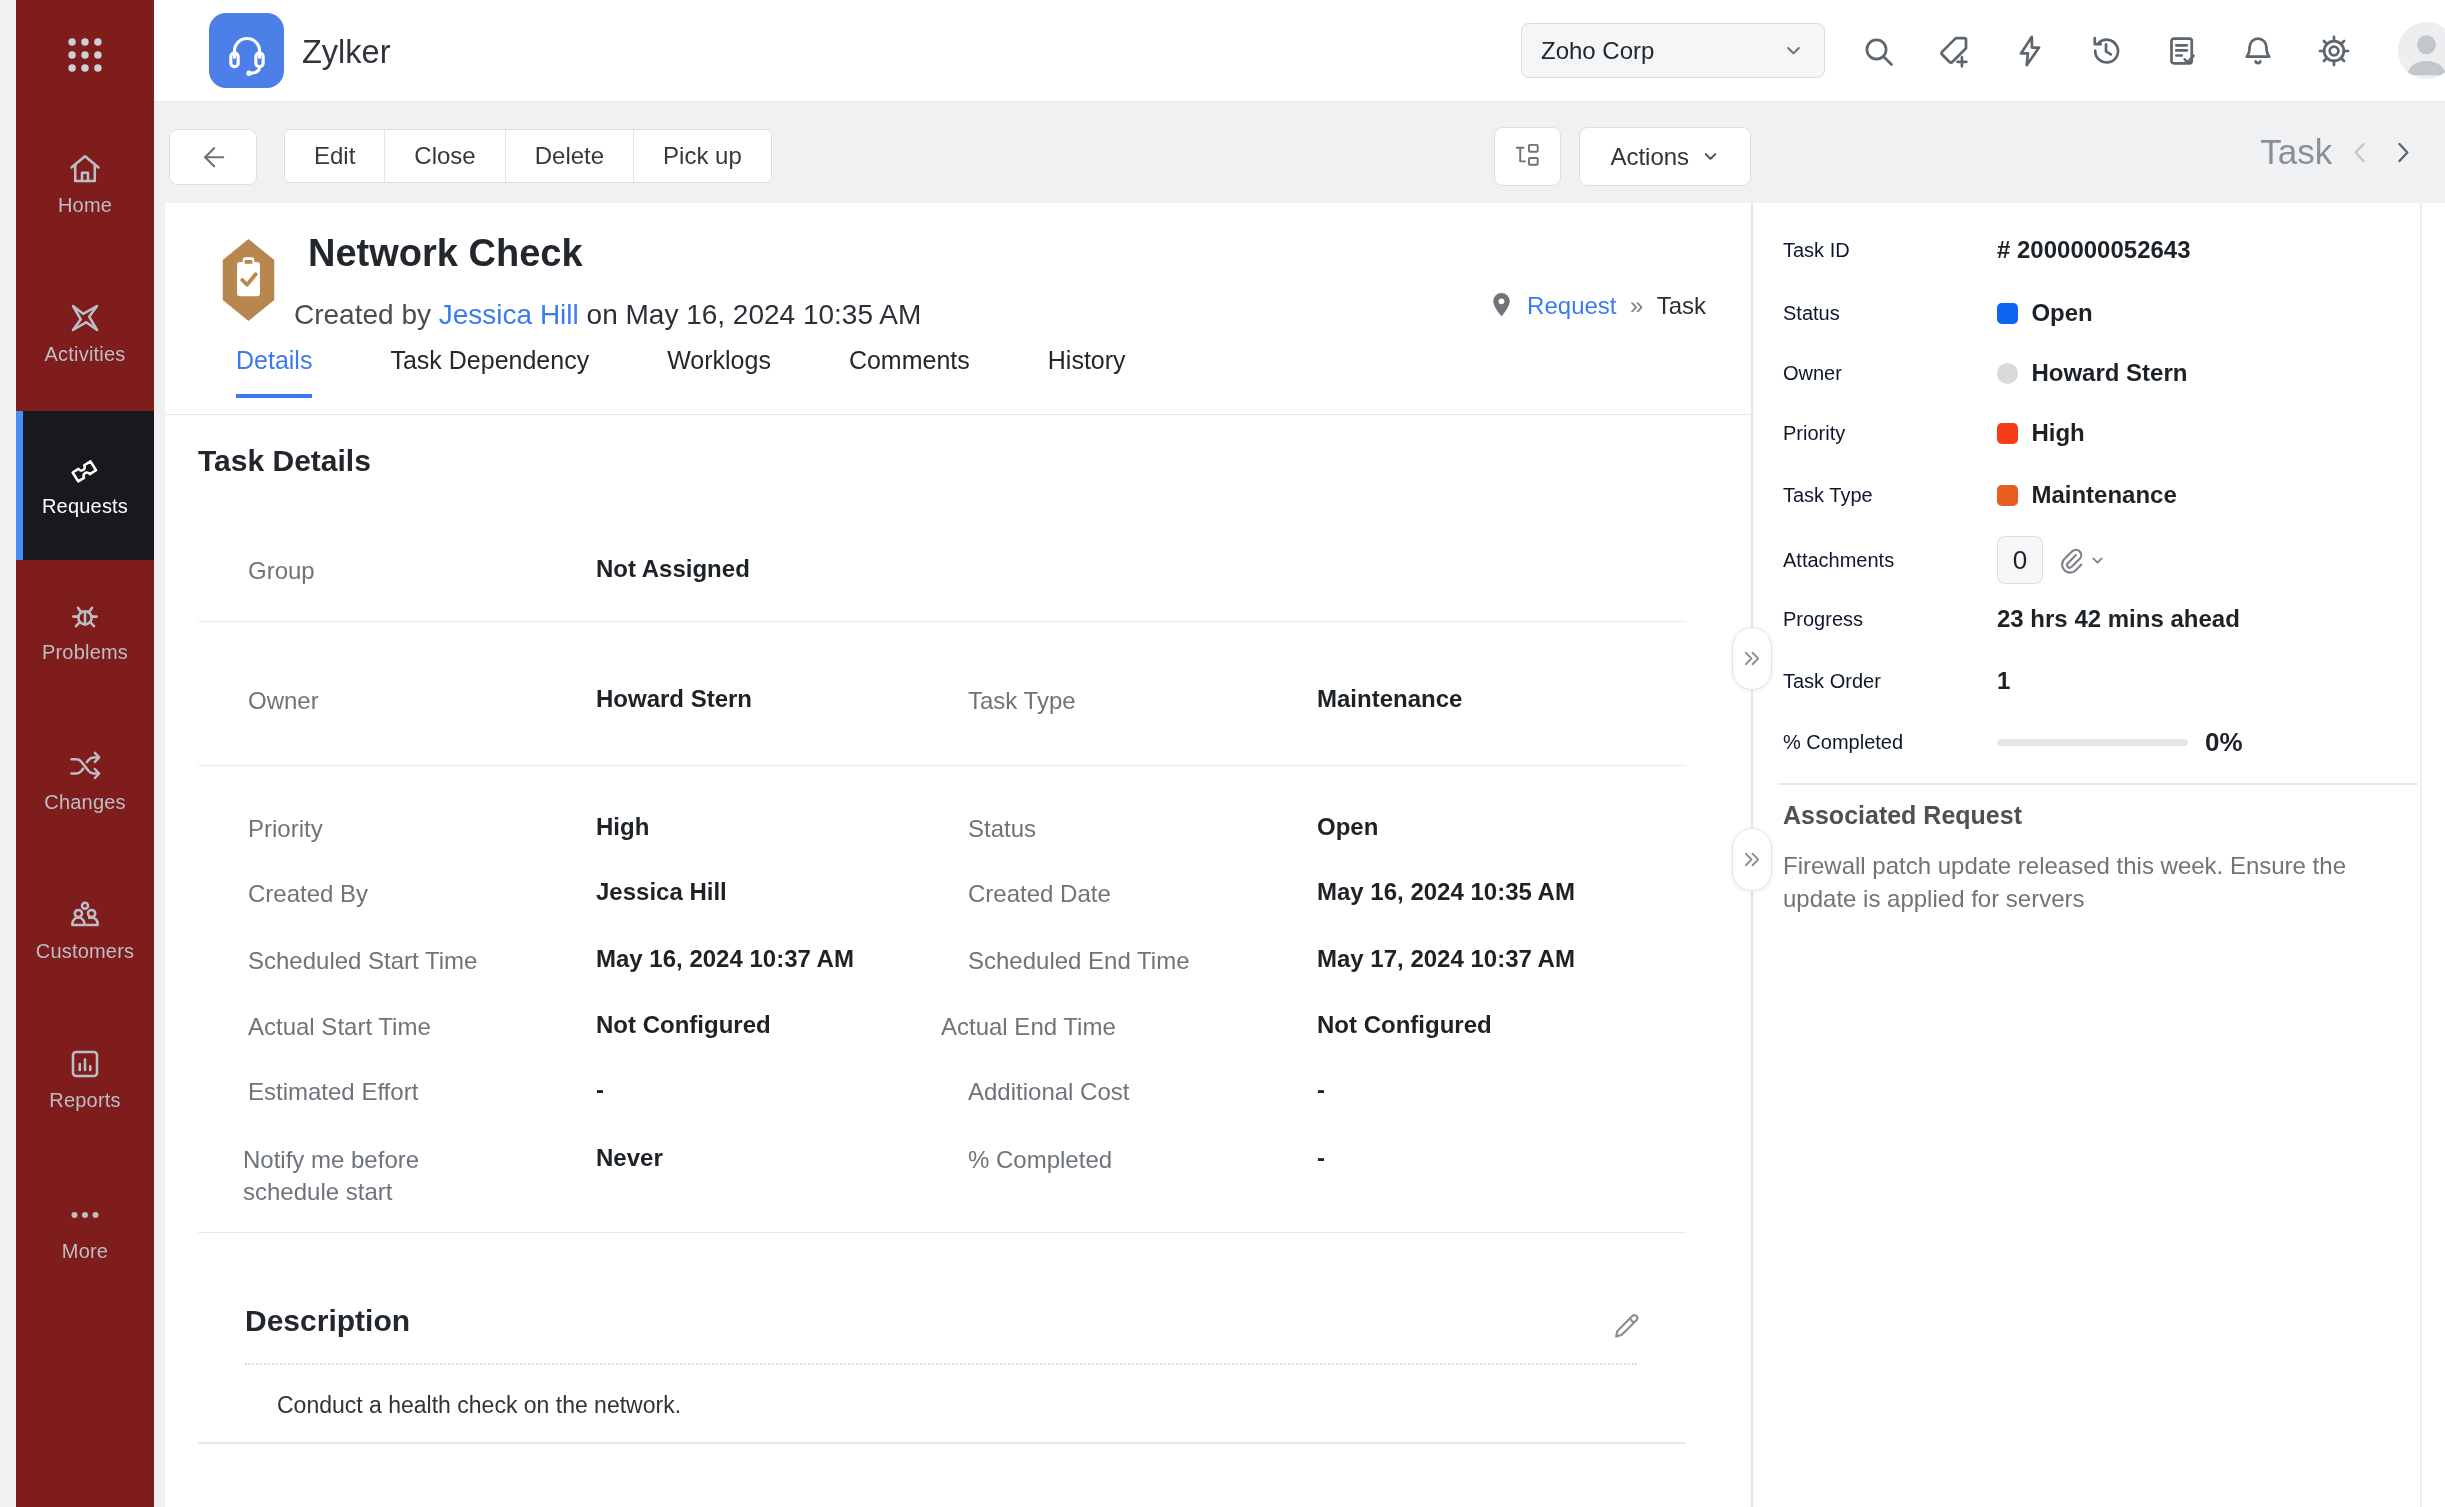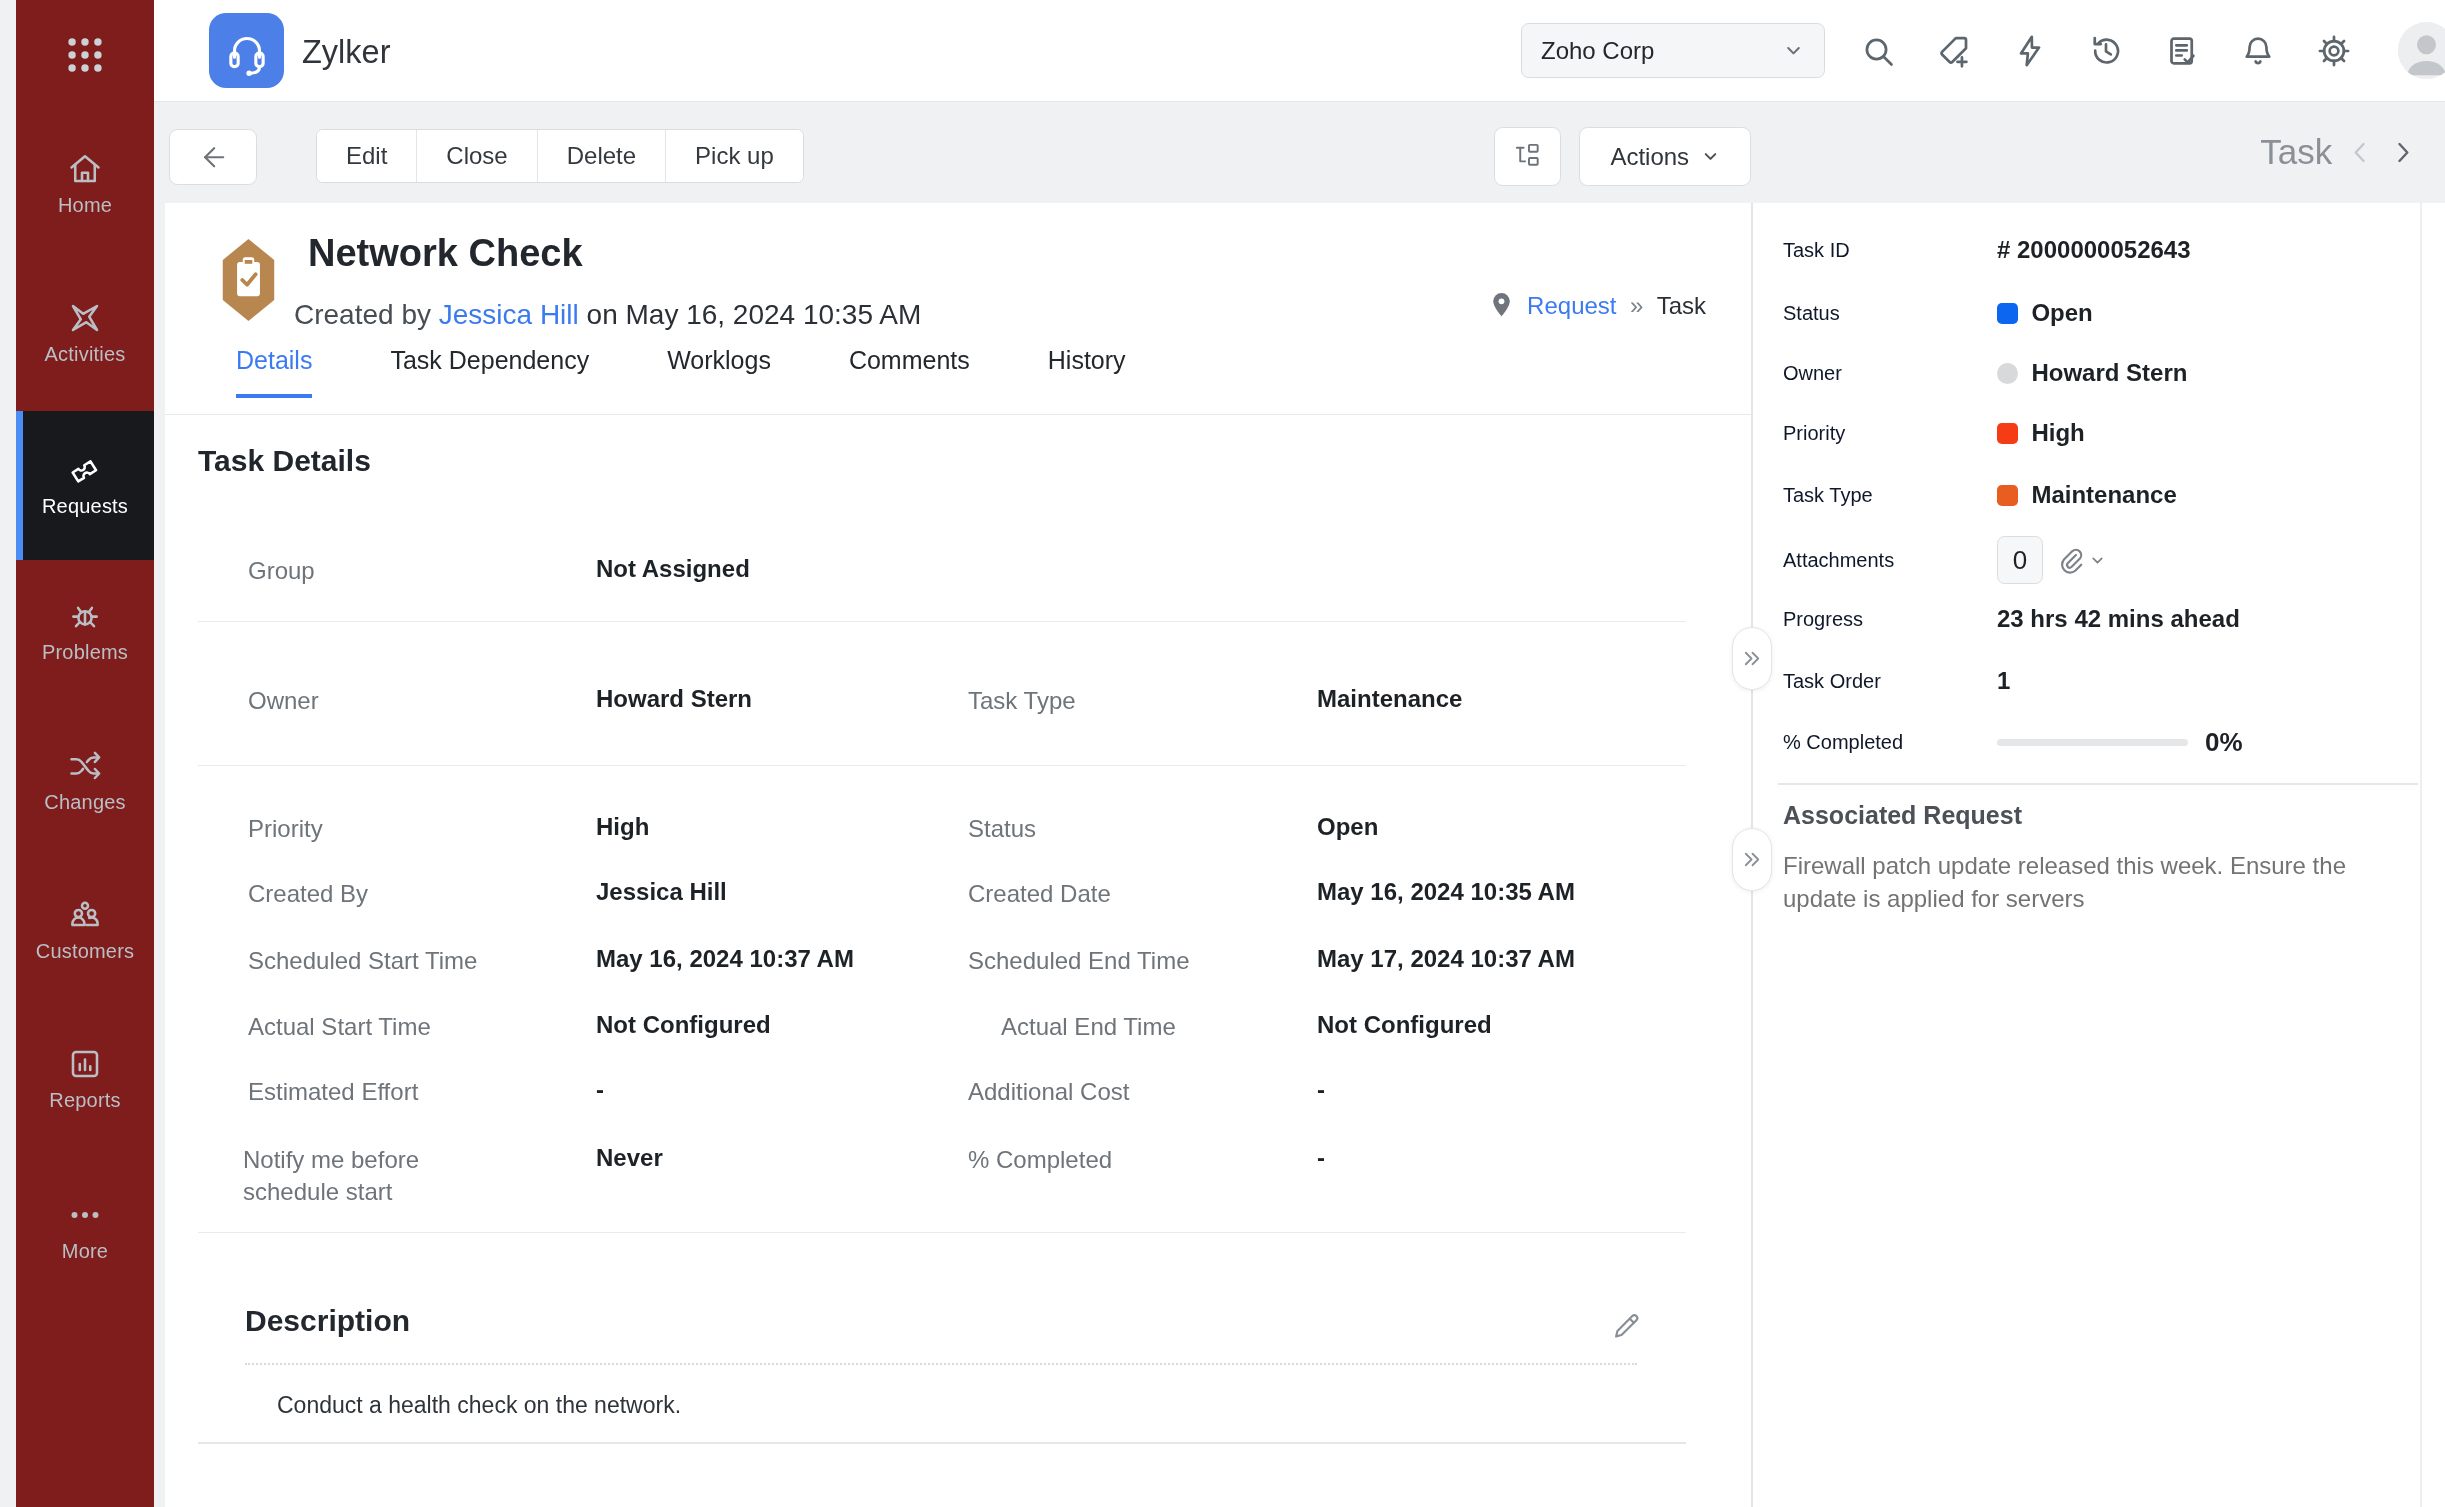--- a/index.html
+++ b/index.html
@@ -30,21 +30,21 @@
   .brand{position:absolute;left:164px;top:34px;font-size:32.5px;color:#2f353b;font-weight:500;}
   .org-select{position:absolute;left:1383px;top:23px;width:304px;height:55px;background:#f5f6f7;border:1px solid #d9dcde;border-radius:7.6px;display:flex;align-items:center;justify-content:space-between;padding:0 19px;box-sizing:border-box;cursor:pointer;}
   .org-select .org-text{font-size:24px;color:#23282d;}
   .top-icons{position:absolute;left:1722px;top:0;height:101px;display:flex;align-items:center;gap:40px;}
   .top-icons .tbic{color:#5d666d;cursor:pointer;}
   .avatar{width:57px;height:57px;border-radius:50%;background:#eceeef;margin-left:5.7px;overflow:hidden;cursor:pointer;}
 
   
   #toolbar{position:absolute;left:138px;top:102px;width:2308px;height:100px;background:#f0f1f2;}
   .back-btn{position:absolute;left:31px;top:27px;width:86px;height:54px;background:#fff;border:1px solid #dbdddf;border-radius:8.6px;display:flex;align-items:center;justify-content:center;color:#6d7378;cursor:pointer;}
-  .btn-group{position:absolute;left:146px;top:27px;height:54px;display:flex;background:#fff;border:1px solid #d9dbdd;border-radius:6.7px;overflow:hidden;box-sizing:border-box;margin-left:32px;}
+  .btn-group{position:absolute;left:146px;top:27px;height:54px;display:flex;background:#fff;border:1px solid #d9dbdd;border-radius:6.7px;overflow:hidden;box-sizing:border-box;}
   .btn-group .tb-btn{padding:0 29px;display:flex;align-items:center;font-size:24px;color:#34393f;border-left:1px solid #e3e5e6;cursor:pointer;background:#fff;}
   .btn-group .tb-btn:first-child{border-left:none;}
   .tree-btn{position:absolute;left:1356px;top:25px;width:65px;height:57px;background:#fff;border:1px solid #dbdddf;border-radius:8.6px;display:flex;align-items:center;justify-content:center;color:#6d7378;cursor:pointer;}
   .actions-btn{position:absolute;left:1441px;top:25px;width:170px;height:57px;background:#fff;border:1px solid #dbdddf;border-radius:8.6px;display:flex;align-items:center;justify-content:center;gap:11.5px;font-size:24px;color:#2f353b;cursor:pointer;}
   .task-nav{position:absolute;right:29px;top:0;height:100px;display:flex;align-items:center;gap:13.4px;}
   .task-nav .entity{font-size:35px;color:#8a9096;}
   .chev-prev{color:#c5c8cb;cursor:default;}
   .chev-next{color:#5f656b;cursor:pointer;}
 
   
@@ -396,21 +396,21 @@
   <span class="f-label" style="left:803px;top:675px">Created Date</span>
   <span class="f-value" style="left:1152px;top:675px">May 16, 2024 10:35 AM</span>
 
   <span class="f-label" style="left:83px;top:742px">Scheduled Start Time</span>
   <span class="f-value" style="left:431px;top:742px">May 16, 2024 10:37 AM</span>
   <span class="f-label" style="left:803px;top:742px">Scheduled End Time</span>
   <span class="f-value" style="left:1152px;top:742px">May 17, 2024 10:37 AM</span>
 
   <span class="f-label" style="left:83px;top:808px">Actual Start Time</span>
   <span class="f-value" style="left:431px;top:808px">Not Configured</span>
-  <span class="f-label" style="left:836px;top:808px">Actual End Time</span>
+  <span class="f-label" style="left:776px;top:808px">Actual End Time</span>
   <span class="f-value" style="left:1152px;top:808px">Not Configured</span>
 
   <span class="f-label" style="left:83px;top:873px">Estimated Effort</span>
   <span class="f-value" style="left:431px;top:873px">-</span>
   <span class="f-label" style="left:803px;top:873px">Additional Cost</span>
   <span class="f-value" style="left:1152px;top:873px">-</span>
 
   <span class="f-label" style="left:78px;top:941px;width:201px">Notify me before schedule start</span>
   <span class="f-value" style="left:431px;top:941px">Never</span>
   <span class="f-label" style="left:803px;top:941px">% Completed</span>

